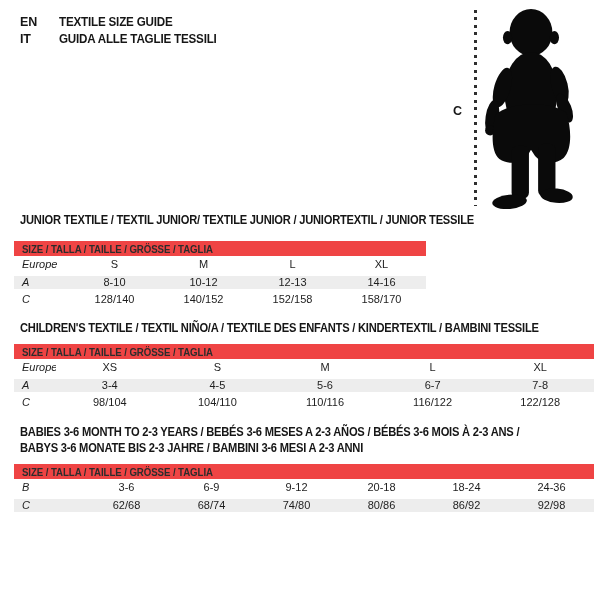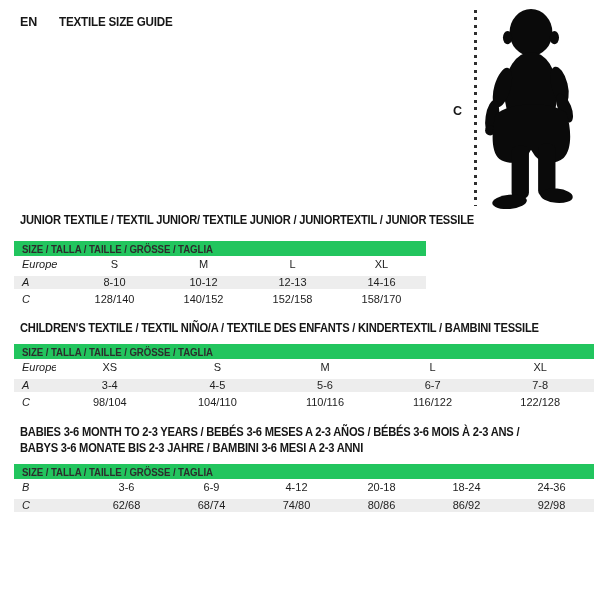--- a/index.html
+++ b/index.html
@@ -78,21 +78,21 @@
   }
 
   
   table.size {
     position: absolute;
     border-collapse: collapse;
     table-layout: fixed;
     font-size: 11px;
   }
   table.size th.bar {
-    background: #22c55e;
+    background: #ef4444;
     height: 15px;
     text-align: left;
     padding: 0 0 0 8px;
     font-size: 11px;
     font-weight: 700;
     color: #2c2c2c;
     letter-spacing: -0.1px;
     white-space: nowrap;
   }
   table.size th.bar .cond {
@@ -139,20 +139,24 @@
 </style>
 </head>
 <body>
 
 <div id="stage">
 
   <div class="langs">
       <div class="lang-row">
         <span class="lang-code">EN</span>
         <span class="lang-title">TEXTILE SIZE GUIDE</span>
+      </div>
+      <div class="lang-row">
+        <span class="lang-code">IT</span>
+        <span class="lang-title">GUIDA ALLE TAGLIE TESSILI</span>
       </div>
     </div>
 
   <div class="measure-line"></div>
   <span class="c-label">C</span>
   <svg class="baby-svg" width="102" height="202" viewBox="0 0 100 198" aria-hidden="true">
     <g fill="#0a0a0a">
 
       <ellipse cx="49" cy="25" rx="21" ry="23"></ellipse>
       <ellipse cx="26" cy="30" rx="4.5" ry="6.5"></ellipse>
@@ -280,21 +284,21 @@
       <thead>
         <tr>
           <th class="bar" colspan="7"><span class="cond">SIZE / TALLA / TAILLE / GRÖSSE / TAGLIA</span></th>
         </tr>
       </thead>
       <tbody>
         <tr>
           <td class="label">B</td>
           <td>3-6</td>
           <td>6-9</td>
-          <td>4-12</td>
+          <td>9-12</td>
           <td>20-18</td>
           <td>18-24</td>
           <td>24-36</td>
         </tr>
         <tr class="shaded">
           <td class="label">C</td>
           <td>62/68</td>
           <td>68/74</td>
           <td>74/80</td>
           <td>80/86</td>

